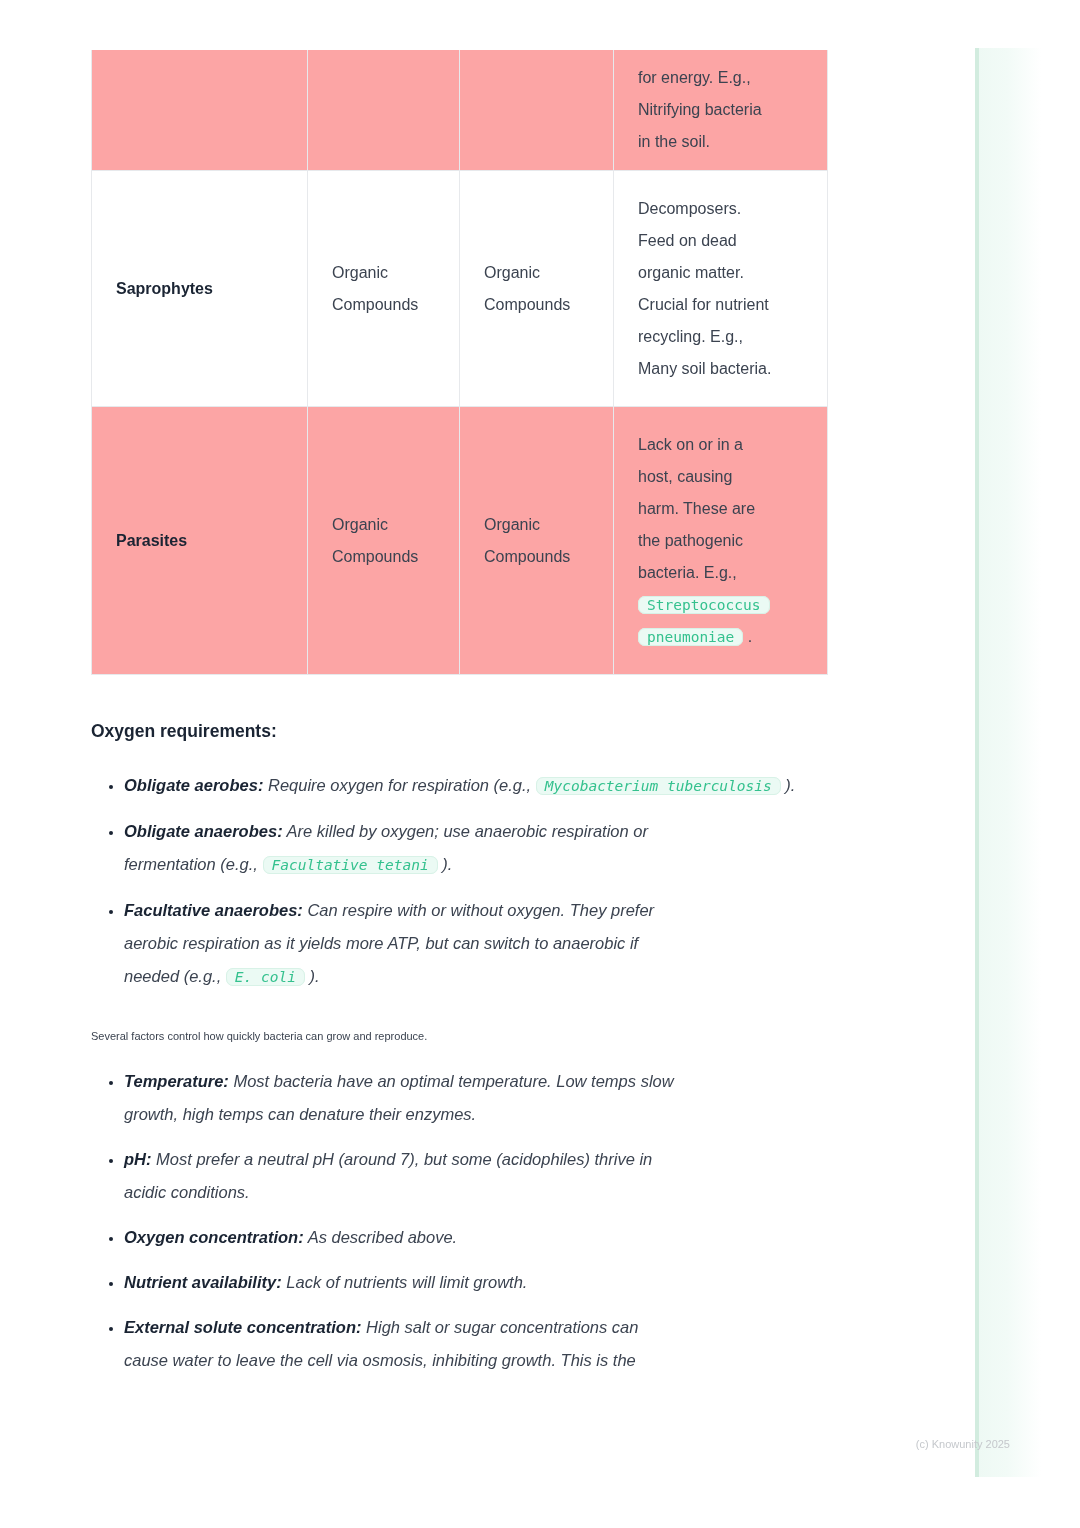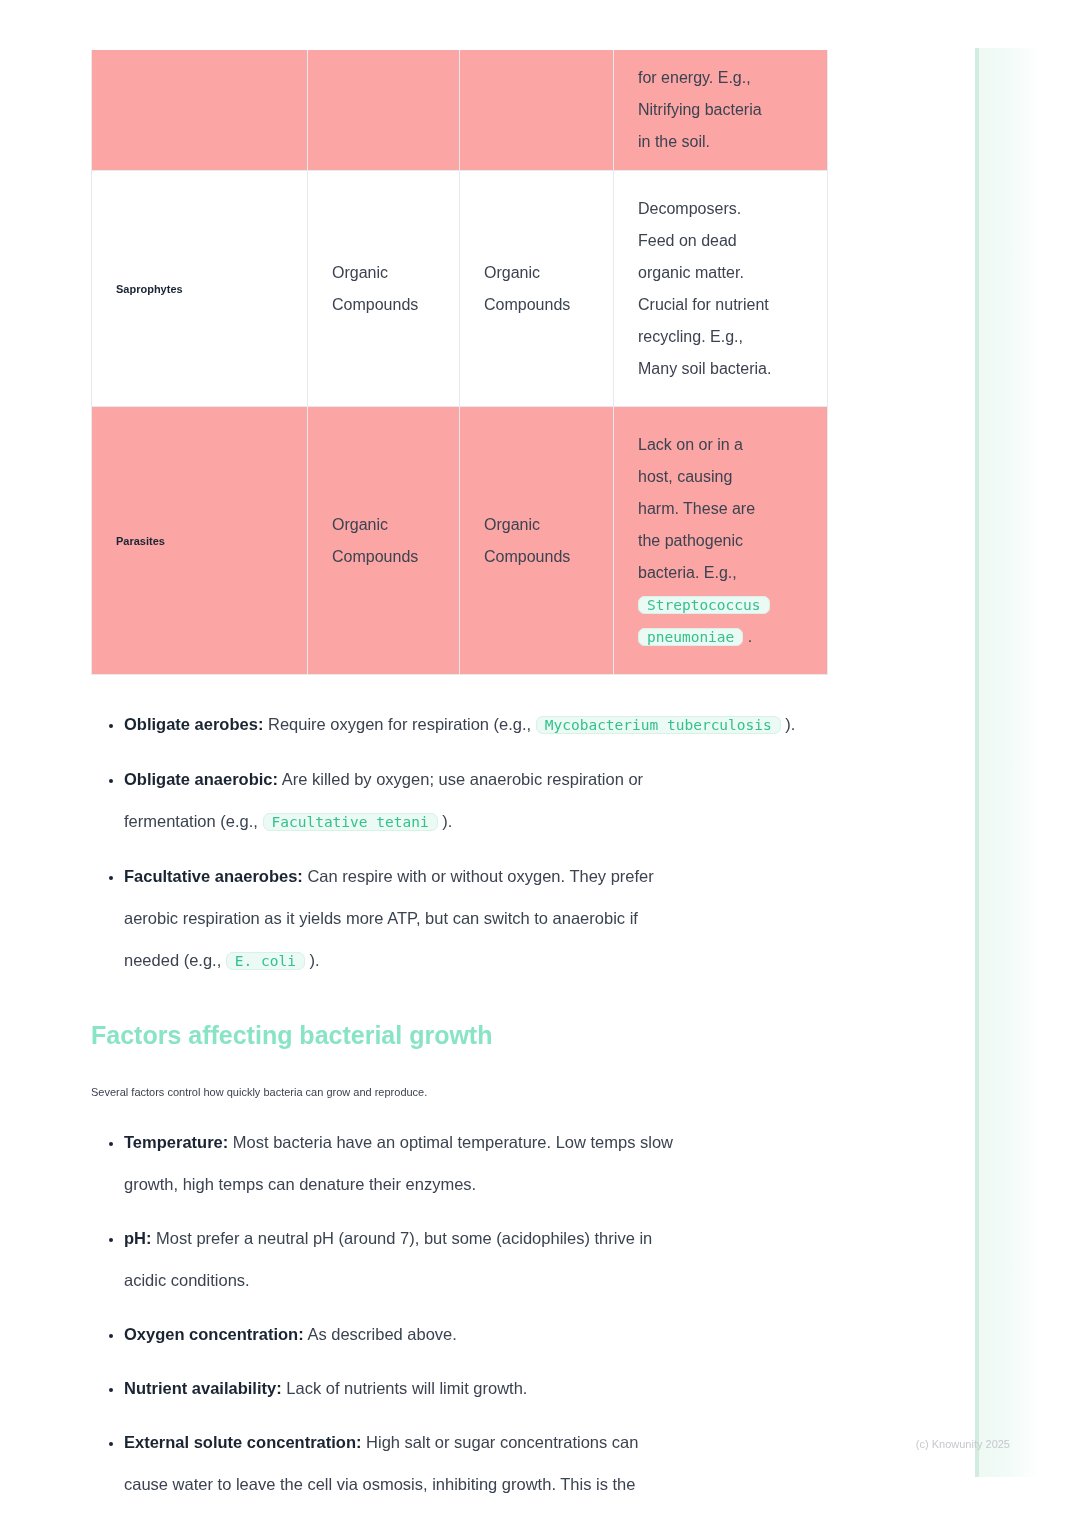--- a/index.html
+++ b/index.html
@@ -49,21 +49,21 @@
     white-space:pre-line;
   }
   .tbl tr.odd td{background:#fca5a5;}
   .tbl tr.r0 td{border-top:none;}
   .tbl tr.r0{height:118px;}
   .tbl tr.r1{height:236px;}
   .tbl tr.r2{height:268px;}
   .tbl td.name{
     font-weight:700;
     color:#1a2433;
-    font-size:11px;
+    font-size:16px;
   }
   
   code.chip{
     font-family:"DejaVu Sans Mono",monospace;
     font-size:14.5px;
     color:#34c18e;
     background:#ebfaf4;
     border:1px solid #d8f2e7;
     border-radius:7px;
     padding:0 8px;
@@ -79,22 +79,23 @@
     line-height:20px;
   }
   ul.bullets{
     margin:28px 0 0 0;
     padding:0 0 0 33px;
     list-style:disc outside;
   }
   ul.bullets li{
     margin:0 0 12px 0;
     font-size:16.5px;
-    line-height:42px;
+    line-height:33px;
     white-space:pre-line;
+    font-style:italic;
   }
   ul.bullets li::marker{color:#1a2433;font-size:0.85em;}
   ul.bullets b{color:#1a2433;}
   h2.mint{
     margin:38px 0 0 0;
     font-size:25px;
     line-height:30px;
     font-weight:600;
     color:#88e4c5;
   }
@@ -153,31 +154,31 @@
           <td><span>Lack on or in a
 host, causing
 harm. These are
 the pathogenic
 bacteria. E.g.,
 </span><code class="chip">Streptococcus pneumoniae</code><span> .</span></td>
         </tr>
       </tbody>
     </table>
 
+    <p class="subhead">Oxygen requirements:</p>
 
     <ul class="bullets">
       <li><b>Obligate aerobes:</b><span> Require oxygen for respiration (e.g., </span><code class="chip">Mycobacterium tuberculosis</code><span> ).</span></li>
-      <li><b>Obligate anaerobic:</b><span> Are killed by oxygen; use anaerobic respiration or
+      <li><b>Obligate anaerobes:</b><span> Are killed by oxygen; use anaerobic respiration or
 fermentation (e.g., </span><code class="chip">Facultative tetani</code><span> ).</span></li>
       <li><b>Facultative anaerobes:</b><span> Can respire with or without oxygen. They prefer
 aerobic respiration as it yields more ATP, but can switch to anaerobic if
 needed (e.g., </span><code class="chip">E. coli</code><span> ).</span></li>
     </ul>
 
-    <h2 class="mint">Factors affecting bacterial growth</h2>
 
     <p class="intro">Several factors control how quickly bacteria can grow and reproduce.</p>
 
     <ul class="bullets second">
       <li><b>Temperature:</b><span> Most bacteria have an optimal temperature. Low temps slow
 growth, high temps can denature their enzymes.</span></li>
       <li><b>pH:</b><span> Most prefer a neutral pH (around 7), but some (acidophiles) thrive in
 acidic conditions.</span></li>
       <li><b>Oxygen concentration:</b><span> As described above.</span></li>
       <li><b>Nutrient availability:</b><span> Lack of nutrients will limit growth.</span></li>

